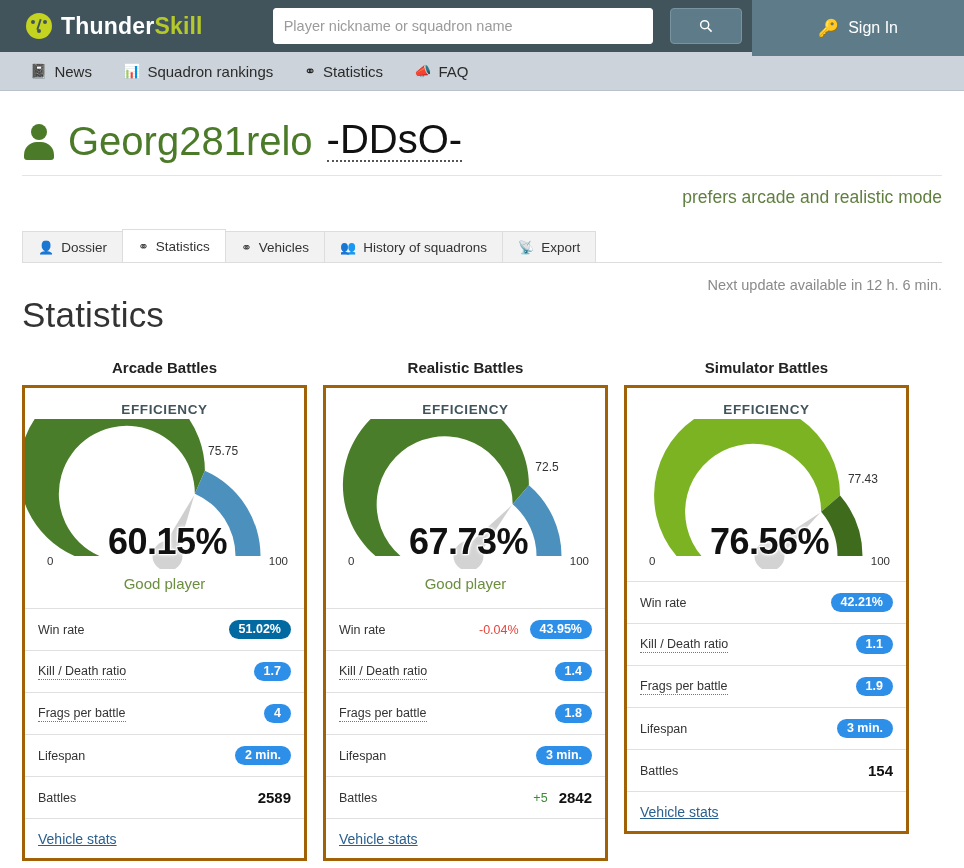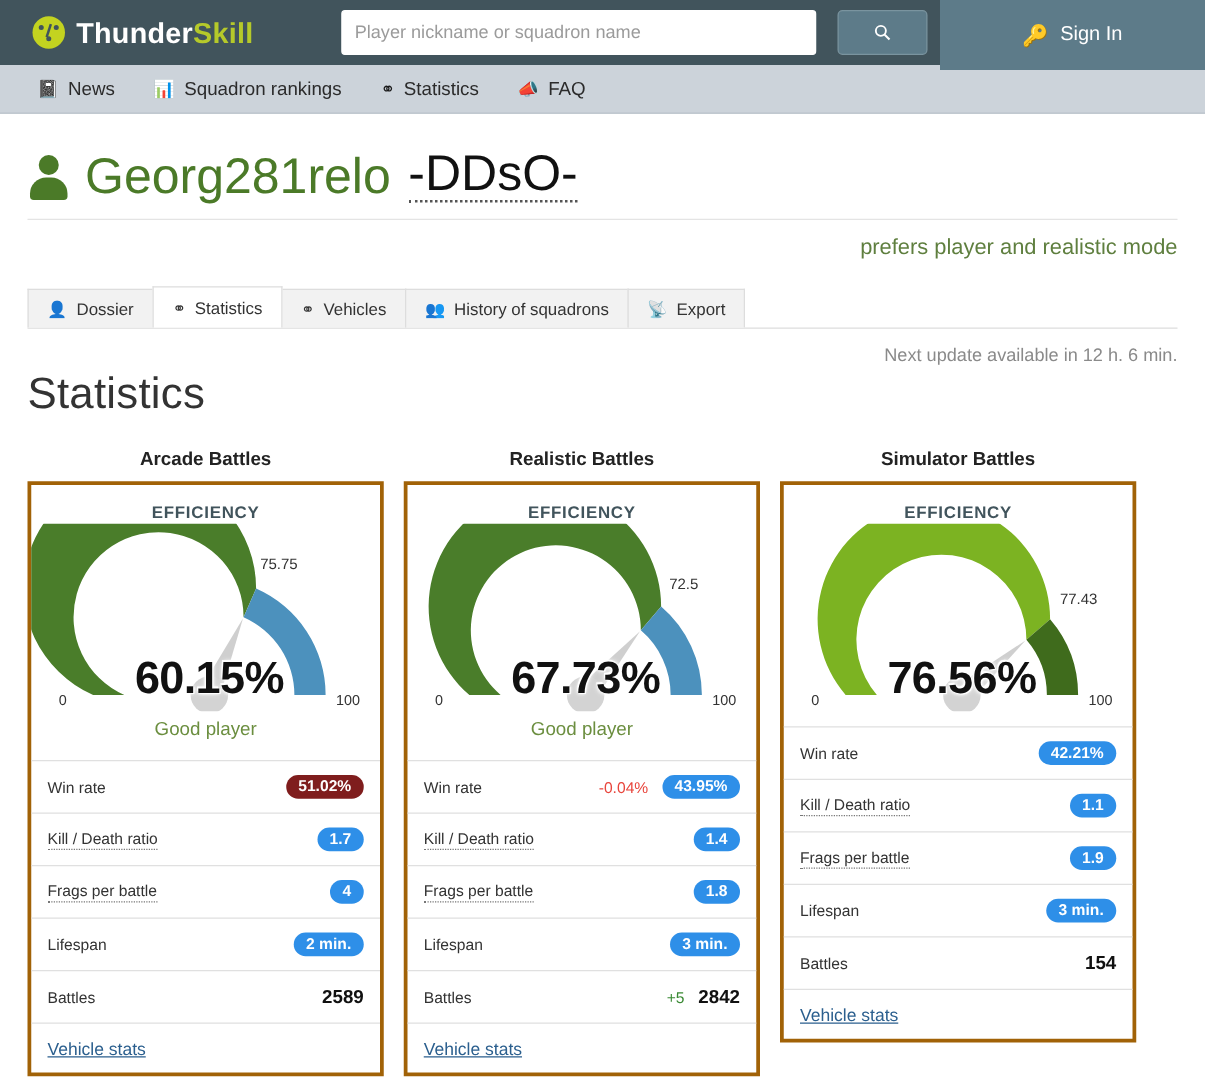--- a/index.html
+++ b/index.html
@@ -322,21 +322,21 @@
 </div>
 
 <div class="content">
 
   <div class="profile">
     <span class="person-icon"></span>
     <span class="pname">Georg281relo</span>
     <span class="psquad">-DDsO-</span>
   </div>
   <div class="hr-line"></div>
-  <div class="prefers">prefers player and realistic mode</div>
+  <div class="prefers">prefers arcade and realistic mode</div>
 
   <div class="tabs">
     <div class="tab">
       <span class="tab-ico">👤</span>
       <span>Dossier</span>
     </div>
     <div class="tab active">
       <span class="tab-ico">⚭</span>
       <span>Statistics</span>
     </div>
@@ -372,21 +372,21 @@
               </svg>
               <div class="lbl lbl-val" style="left:183.1166282159271px; top:24.944227376701363px;">75.75</div>
               <div class="lbl lbl-min">0</div>
               <div class="lbl lbl-max">100</div>
               <div class="big-val">60.15%</div>
             </div>
             <div class="rank-text" style="color: rgb(107, 142, 63);">Good player</div>
           </div>
           <div class="stat-row">
             <span class="stat-label">Win rate</span>
-            <span class="badge" style="background: #7f1d1d;">51.02%</span>
+            <span class="badge" style="background: #0369a1;">51.02%</span>
           </div>
           <div class="stat-row">
             <span class="stat-label dotted">Kill / Death ratio</span>
             <span class="stat-spacer"></span>
             <span class="badge" style="background: rgb(46, 143, 232);">1.7</span>
           </div>
           <div class="stat-row">
             <span class="stat-label dotted">Frags per battle</span>
             <span class="stat-spacer"></span>
             <span class="badge" style="background: rgb(46, 143, 232);">4</span>

